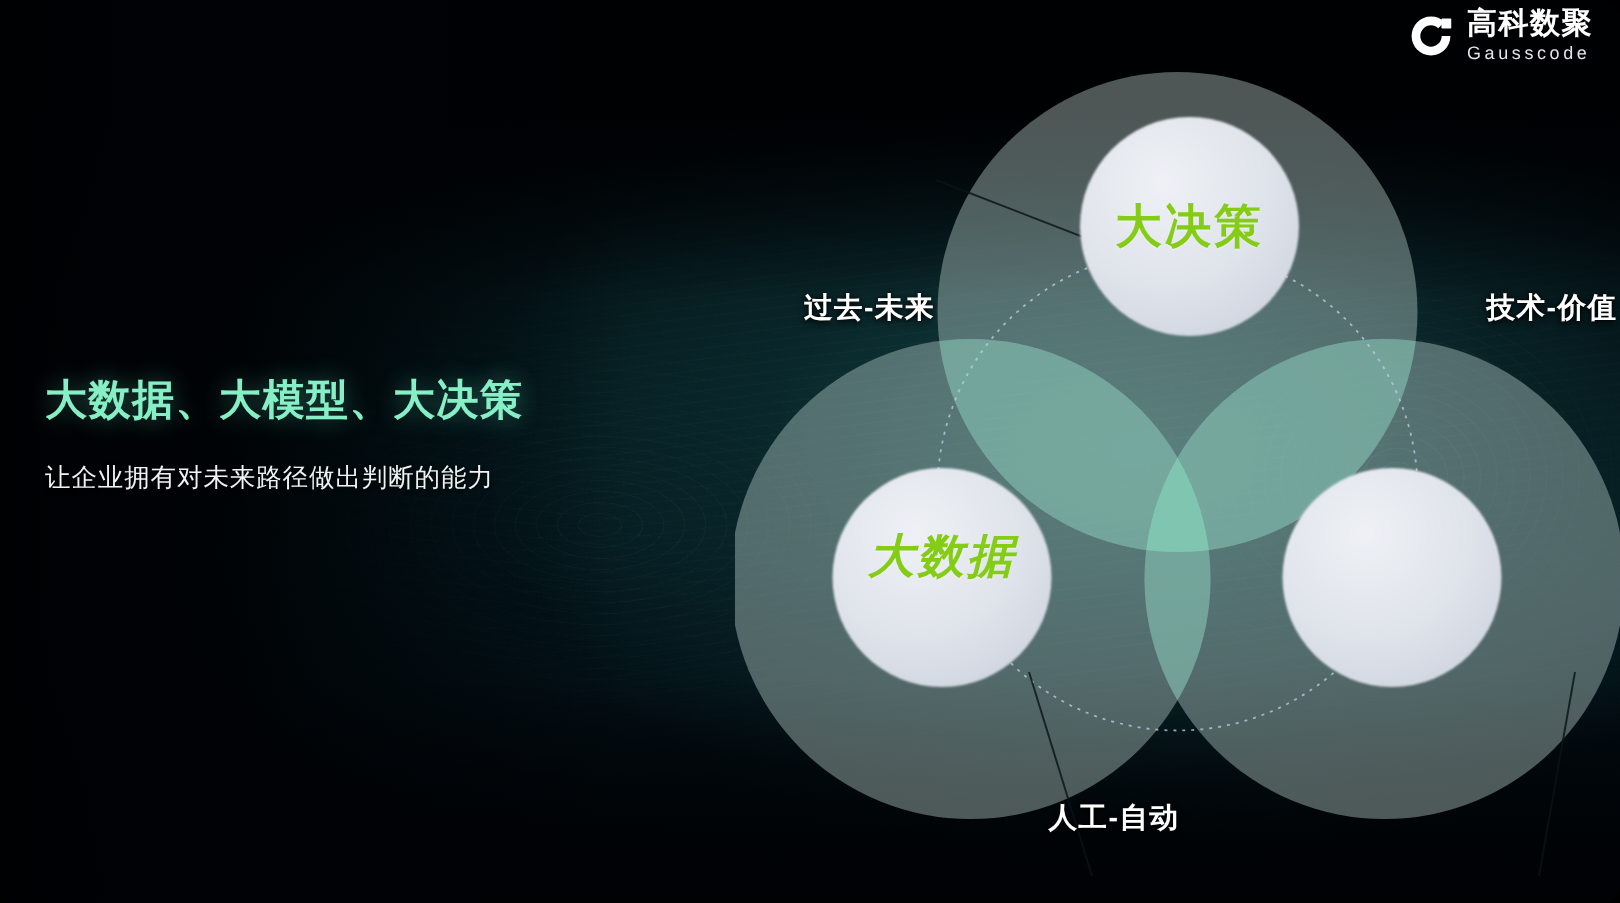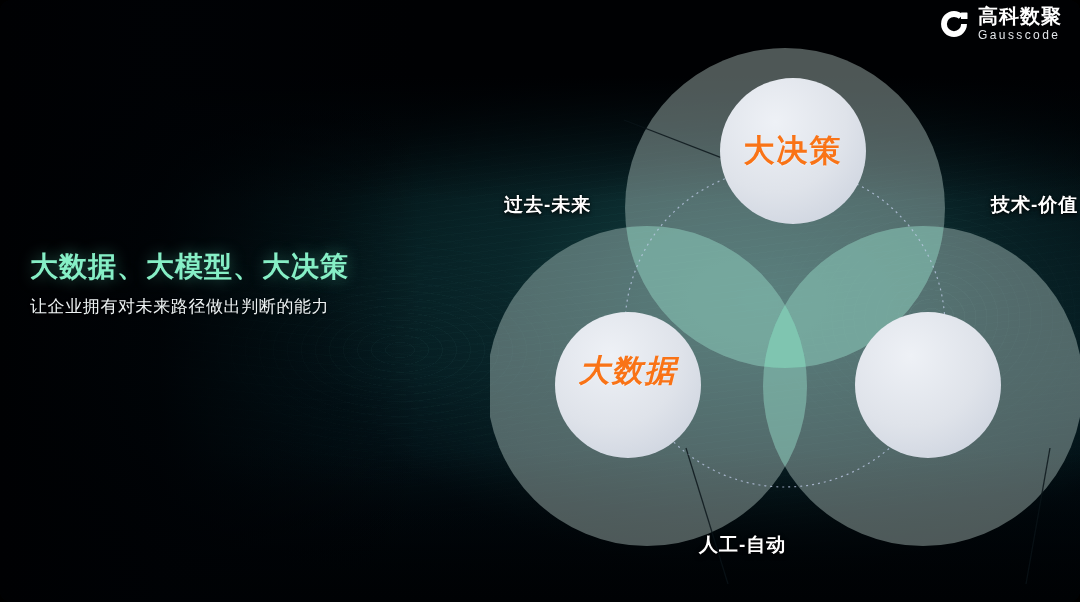--- a/index.html
+++ b/index.html
@@ -51,35 +51,35 @@
   .logo-txt{display:flex;flex-direction:column;line-height:1;}
   .logo-cn{color:#fff;font-size:20px;font-weight:700;letter-spacing:1px;}
   .logo-en{color:#e2e6ea;font-size:12px;letter-spacing:2.4px;margin-top:3px;}
 
   
   #copy{position:absolute;left:30px;top:250px;width:430px;}
   #headline{font-size:28px;font-weight:700;color:#86efc6;letter-spacing:1px;line-height:1.2;
     text-shadow:0 0 16px rgba(100,235,195,.40);}
   .sub{color:#eef3f4;font-size:17px;letter-spacing:.6px;line-height:1.55;margin-top:17px;
     text-shadow:0 1px 3px rgba(0,0,0,.85);}
-  .sub.two{margin-top:10px;}
+  .sub.two{margin-top:22px;}
 
   
   #venn{position:absolute;left:490px;top:18px;width:590px;height:584px;}
   #venn svg{display:block;width:590px;height:584px;}
 
   
   .olabel{position:absolute;color:#fff;font-size:19px;font-weight:700;letter-spacing:1px;
     text-shadow:0 2px 5px rgba(0,0,0,.9),0 0 2px rgba(0,0,0,.9);white-space:nowrap;}
-  #label-past{left:504px;top:192px;}
+  #label-past{left:536px;top:192px;}
   #label-tech{left:959px;top:192px;margin-left:32px;}
   #label-manual{left:699px;top:532px;}
 
   
-  .ctitle{position:absolute;color:#f97316;font-weight:700;font-size:31px;letter-spacing:2px;
+  .ctitle{position:absolute;color:#84cc16;font-weight:700;font-size:31px;letter-spacing:2px;
     white-space:nowrap;transform:translate(-50%,-50%);
     text-shadow:0 1px 1px rgba(255,255,255,.45);text-align:right;}
   #title-decision{left:793px;top:151px;}
   #title-bigdata{left:628px;top:371px;font-style:italic;}
   #title-model{left:928px;top:385px;}
 </style>
 </head>
 <body>
 
 <div id="slide">

